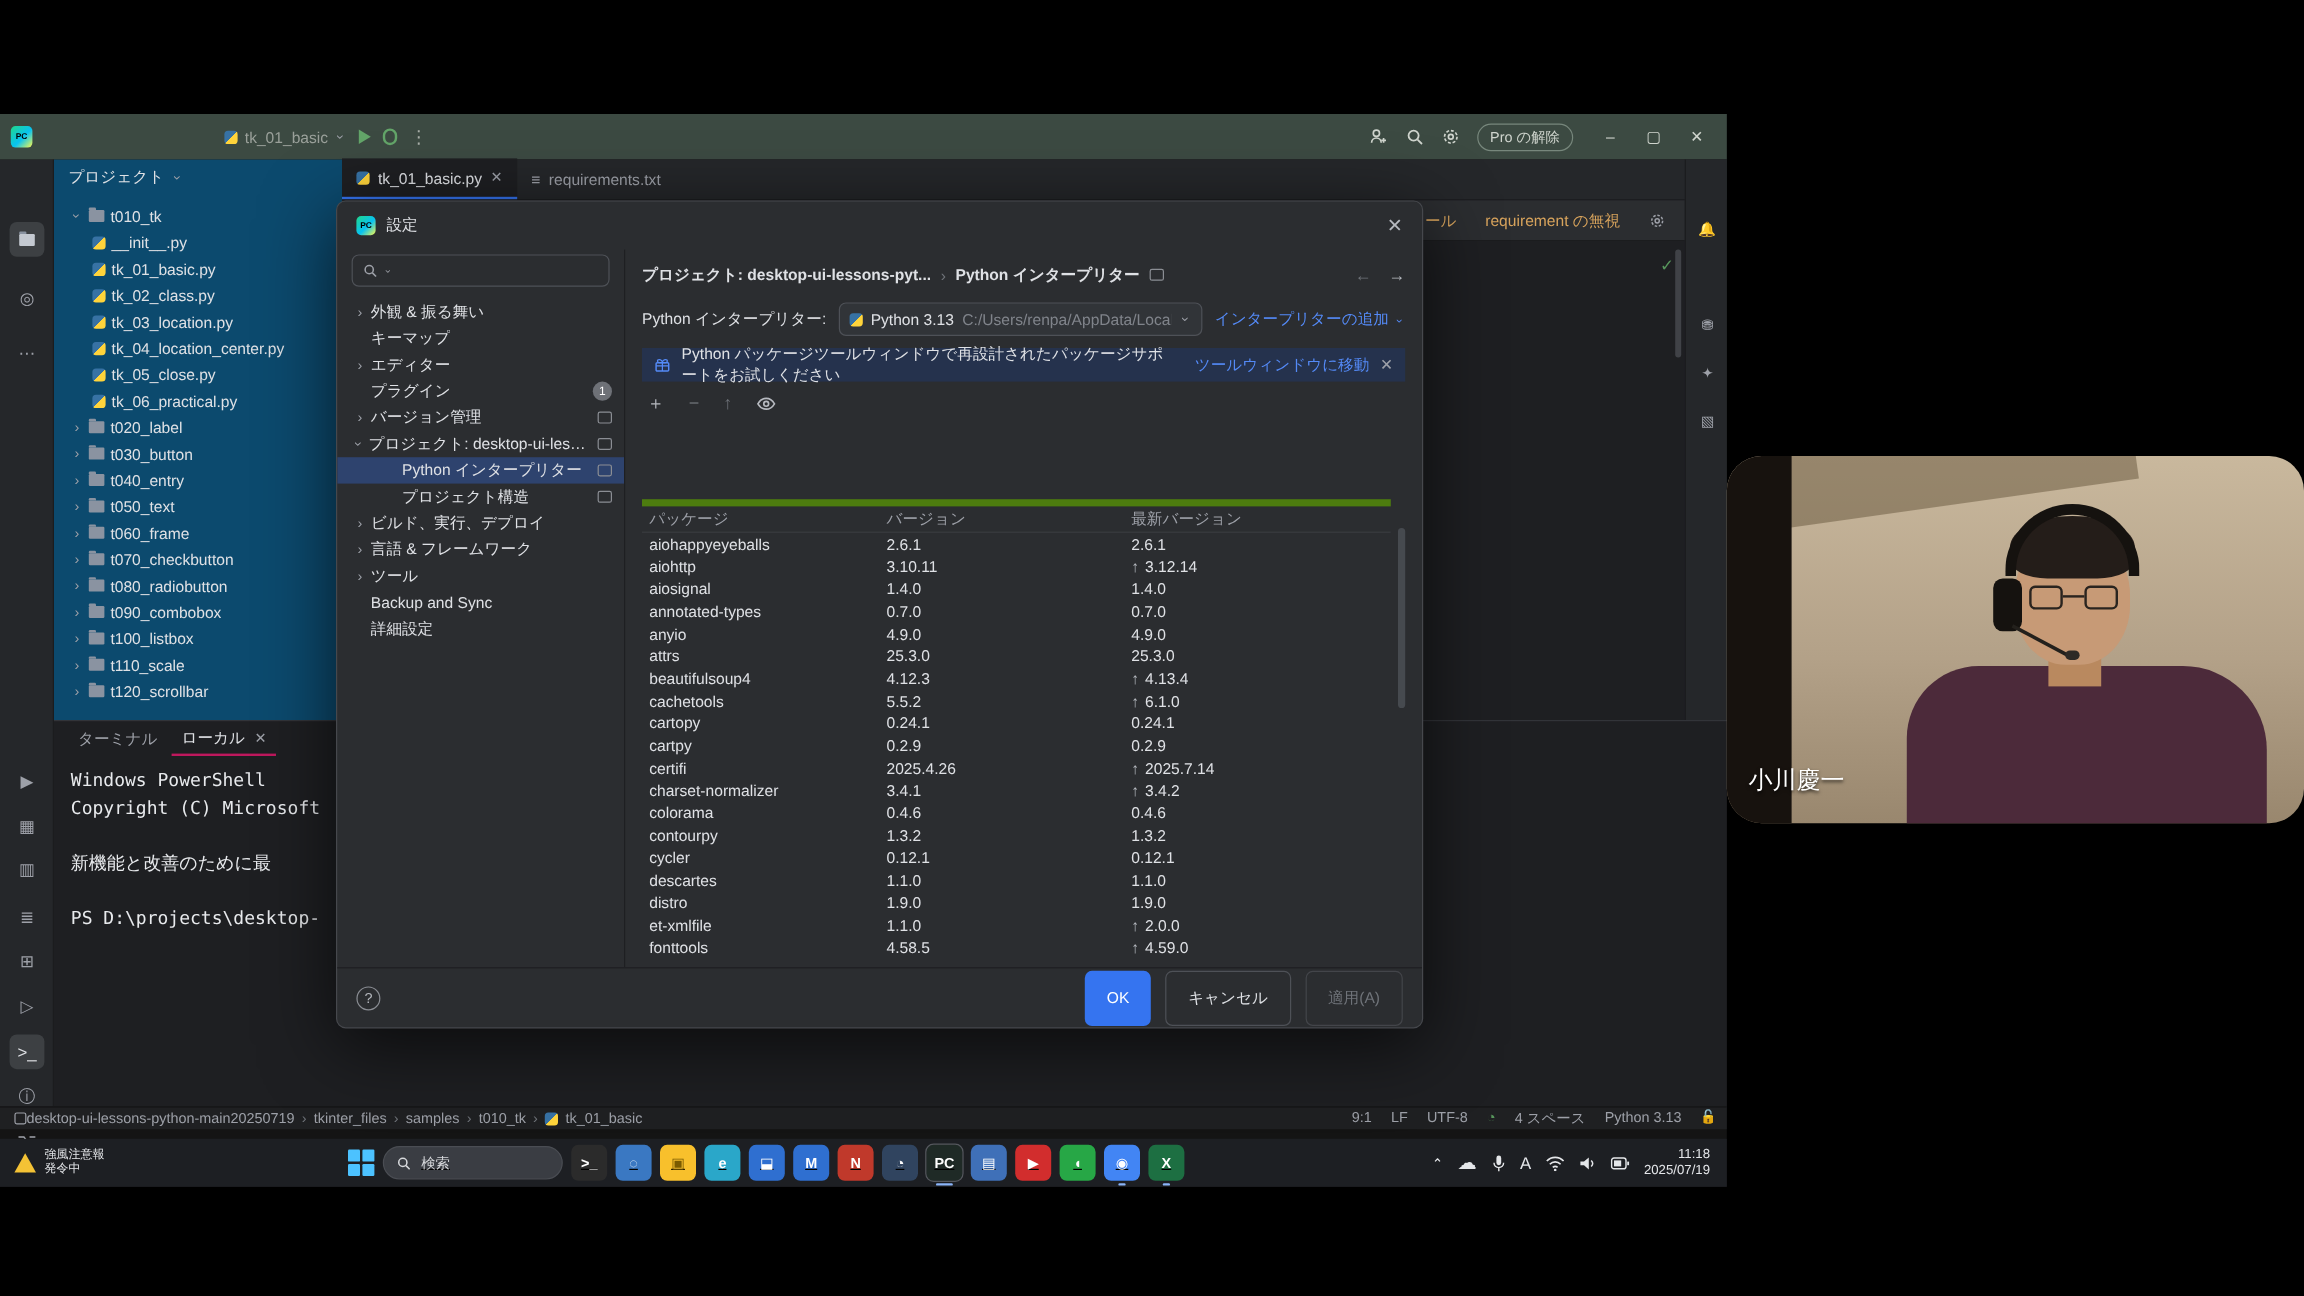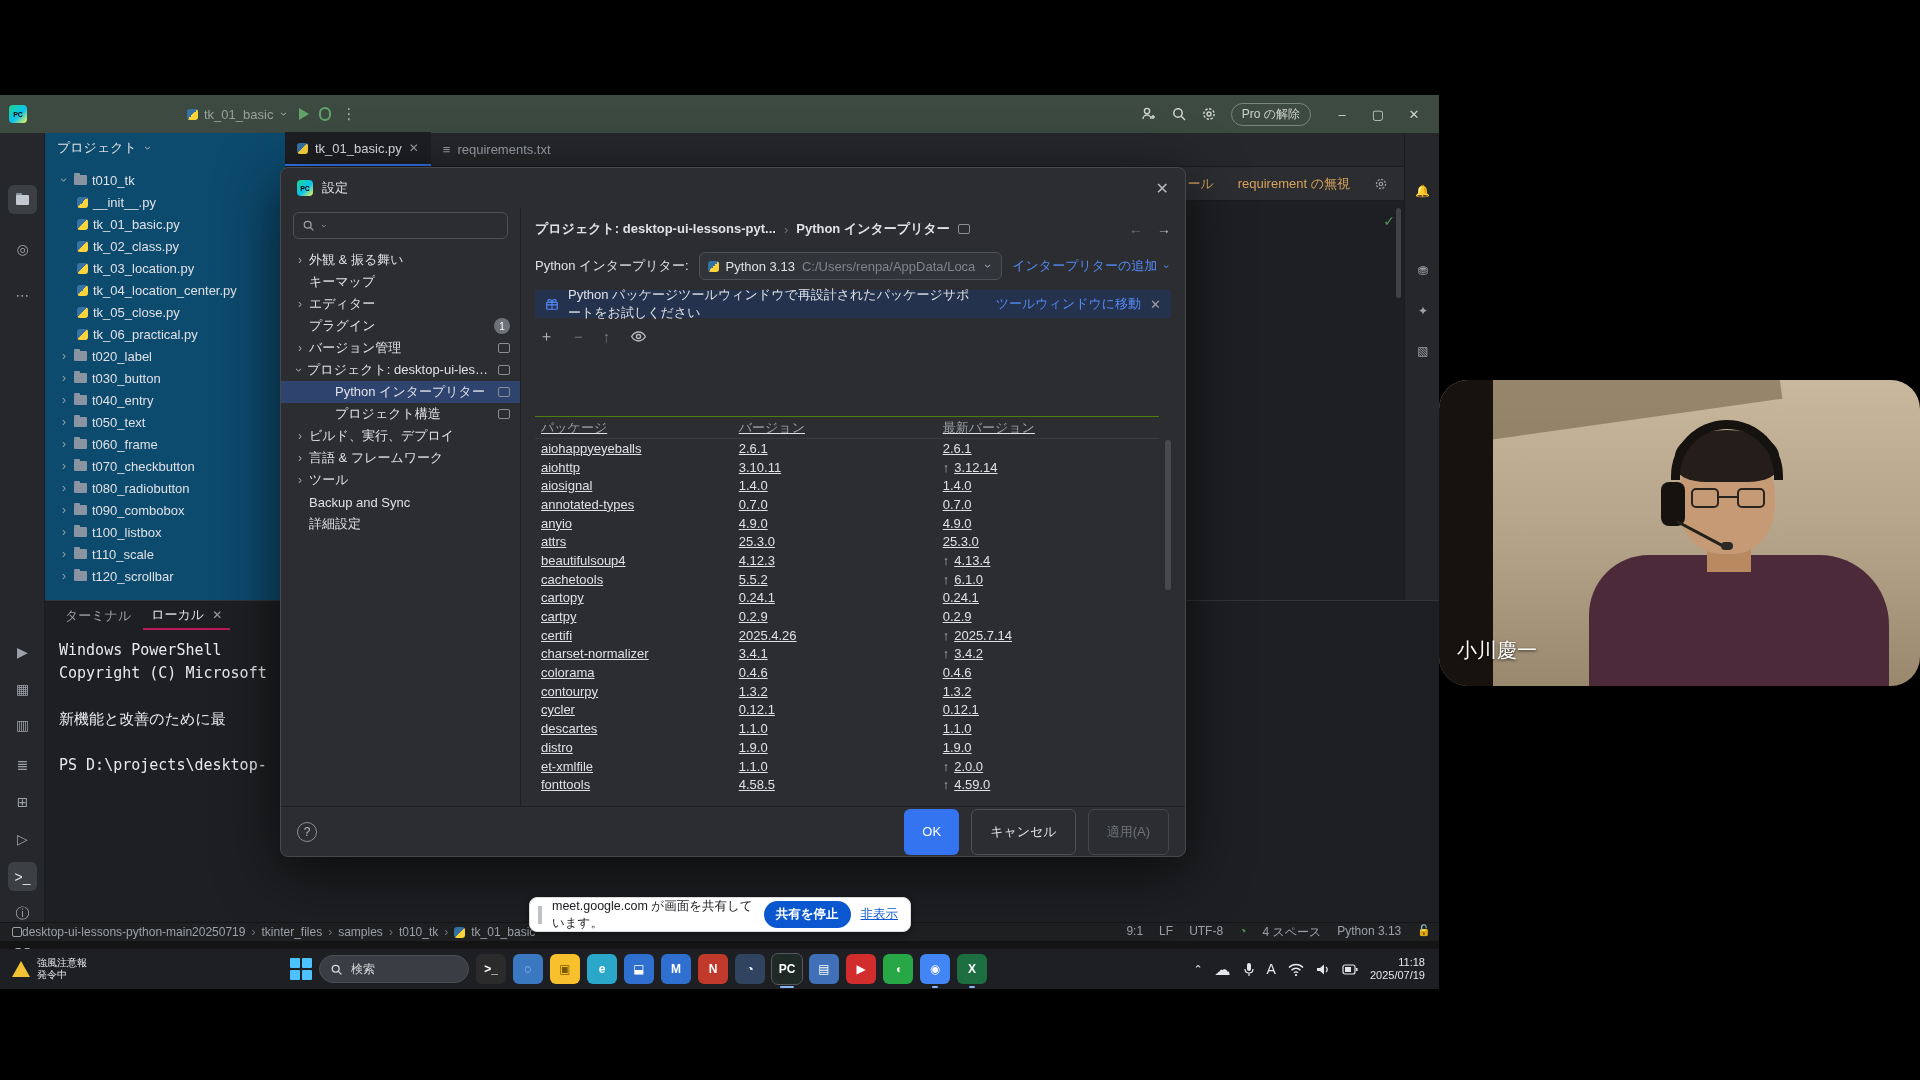--- a/index.html
+++ b/index.html
@@ -57,21 +57,21 @@
   #statusbar{position:absolute;left:0;bottom:48px;width:100%;height:19px;background:#1f2022;border-top:1px solid #141517;display:flex;align-items:center;font-size:12px;color:#9da0a8;padding:0 8px 0 12px;}
   #sb-crumbs{display:flex;align-items:center;gap:6px;white-space:nowrap;}
   #sb-right{margin-left:auto;display:flex;align-items:flex-start;gap:16px;white-space:nowrap;}
   .sb-sep{color:#6f7379;}
   .mini-sq{width:10px;height:10px;border:1px solid #9da0a8;border-radius:2px;display:inline-block;}
   
   #taskbar{position:absolute;left:0;bottom:0;width:100%;height:40px;background:#1d1f23;display:flex;align-items:center;}
   #weather{display:flex;align-items:center;gap:7px;padding-left:12px;width:150px;color:#e4e6e9;}
   .warn-tri{width:0;height:0;border-left:9px solid transparent;border-right:9px solid transparent;border-bottom:16px solid #f4c235;position:relative;}
   #weather .wtxt{font-size:10px;line-height:12px;}
-  #tb-apps{display:flex;align-items:center;gap:7px;position:absolute;left:290px;}
+  #tb-apps{display:flex;align-items:center;gap:7px;position:absolute;left:290px;text-decoration:underline;}
   .win-logo{width:22px;height:22px;display:grid;grid-template-columns:10px 10px;grid-template-rows:10px 10px;gap:2px;}
   .win-logo i{background:#4cc2ff;border-radius:1px;}
   #search-pill{width:150px;height:28px;border-radius:14px;background:#3a3d43;border:1px solid #4a4d53;display:flex;align-items:center;gap:8px;padding:0 10px;color:#d6d8db;font-size:12px;}
   .app-tile{width:30px;height:30px;border-radius:6px;display:flex;align-items:center;justify-content:center;color:#fff;font-size:12px;font-weight:bold;position:relative;}
   .app-tile.active{background:#3a3d43;outline:1px solid #55585e;}
   .app-tile .dot{position:absolute;bottom:-4px;left:50%;transform:translateX(-50%);width:6px;height:2px;border-radius:2px;background:#8ab4f8;}
   .app-tile.active .dot{width:14px;}
   #tray{position:absolute;right:14px;display:flex;align-items:center;gap:12px;color:#e4e6e9;}
   #clock{text-align:right;font-size:11px;line-height:13px;}
   
@@ -109,21 +109,21 @@
   #crumb-nav{margin-left:auto;display:flex;gap:14px;color:#6f7379;font-size:14px;}
   #crumb-nav .fwd{color:#b6b9bf;}
   #interp-row{display:flex;align-items:center;gap:10px;margin-top:10px;height:28px;}
   #interp-combo{flex:1;display:flex;align-items:center;gap:7px;border:1px solid #4e5157;background:#313438;border-radius:6px;height:28px;padding:0 8px;min-width:0;}
   #interp-combo .path{color:#80848b;overflow:hidden;white-space:nowrap;text-overflow:clip;flex:1;}
   .link{color:#548af7;white-space:nowrap;}
   #pkg-banner{margin-top:10px;height:28px;background:#25324d;display:flex;align-items:center;gap:9px;padding:0 10px;}
   #pkg-banner .spacer{flex:1;}
   #pkg-toolbar{display:flex;align-items:center;gap:20px;height:28px;margin-top:4px;color:#b6b9bf;font-size:15px;padding-left:4px;}
   #pkg-toolbar .dim{color:#6f7379;}
-  #pkg-table{position:absolute;left:14px;right:26px;top:208px;bottom:8px;border-top:1px solid #4d7c0f;overflow:hidden;text-decoration:underline;}
+  #pkg-table{position:absolute;left:14px;right:26px;top:208px;bottom:8px;border-top:6px solid #4d7c0f;overflow:hidden;}
   .pkg-row{display:grid;grid-template-columns:32% 33% 35%;height:18.7px;align-items:center;padding-left:6px;}
   .pkg-row.head{color:#9da0a8;height:22px;border-bottom:1px solid #3a3c40;}
   .up-arrow{display:inline-block;margin-right:5px;color:#b6b9bf;}
   #pkg-scroll{position:absolute;right:14px;top:232px;width:6px;height:150px;background:#4e5157;border-radius:3px;opacity:.8;}
   #dlg-footer{position:absolute;left:0;right:0;bottom:0;height:50px;border-top:1px solid #1e1f22;display:flex;align-items:center;padding:0 16px;gap:12px;}
   .help-circ{width:20px;height:20px;border:1px solid #8b8e94;border-radius:50%;display:flex;align-items:center;justify-content:center;color:#b6b9bf;font-size:12px;}
   #dlg-footer .spacer{flex:1;}
   .btn{height:46px;border-radius:6px;padding:0 18px;display:flex;align-items:center;font-size:13px;}
   .btn.primary{background:#3574f0;color:#fff;}
   .btn.secondary{border:1px solid #4e5157;color:#dfe1e5;}
@@ -596,26 +596,20 @@
       </div>
       <div id="dlg-footer">
         <div class="help-circ">?</div>
         <div class="spacer"></div>
         <div class="btn primary">OK</div>
         <div class="btn secondary">キャンセル</div>
         <div class="btn disabled">適用(A)</div>
       </div>
     </div>
 
-    <div id="meet">
-      <div class="meet-handle"></div>
-      <span>meet.google.com が画面を共有しています。</span>
-      <span class="stop">共有を停止</span>
-      <span class="hide">非表示</span>
-    </div>
 
     <div id="taskbar">
       <div id="weather">
         <div class="warn-tri"></div>
         <div class="wtxt">
           <div>強風注意報</div>
           <div>発令中</div>
         </div>
       </div>
       <div id="tb-apps">

